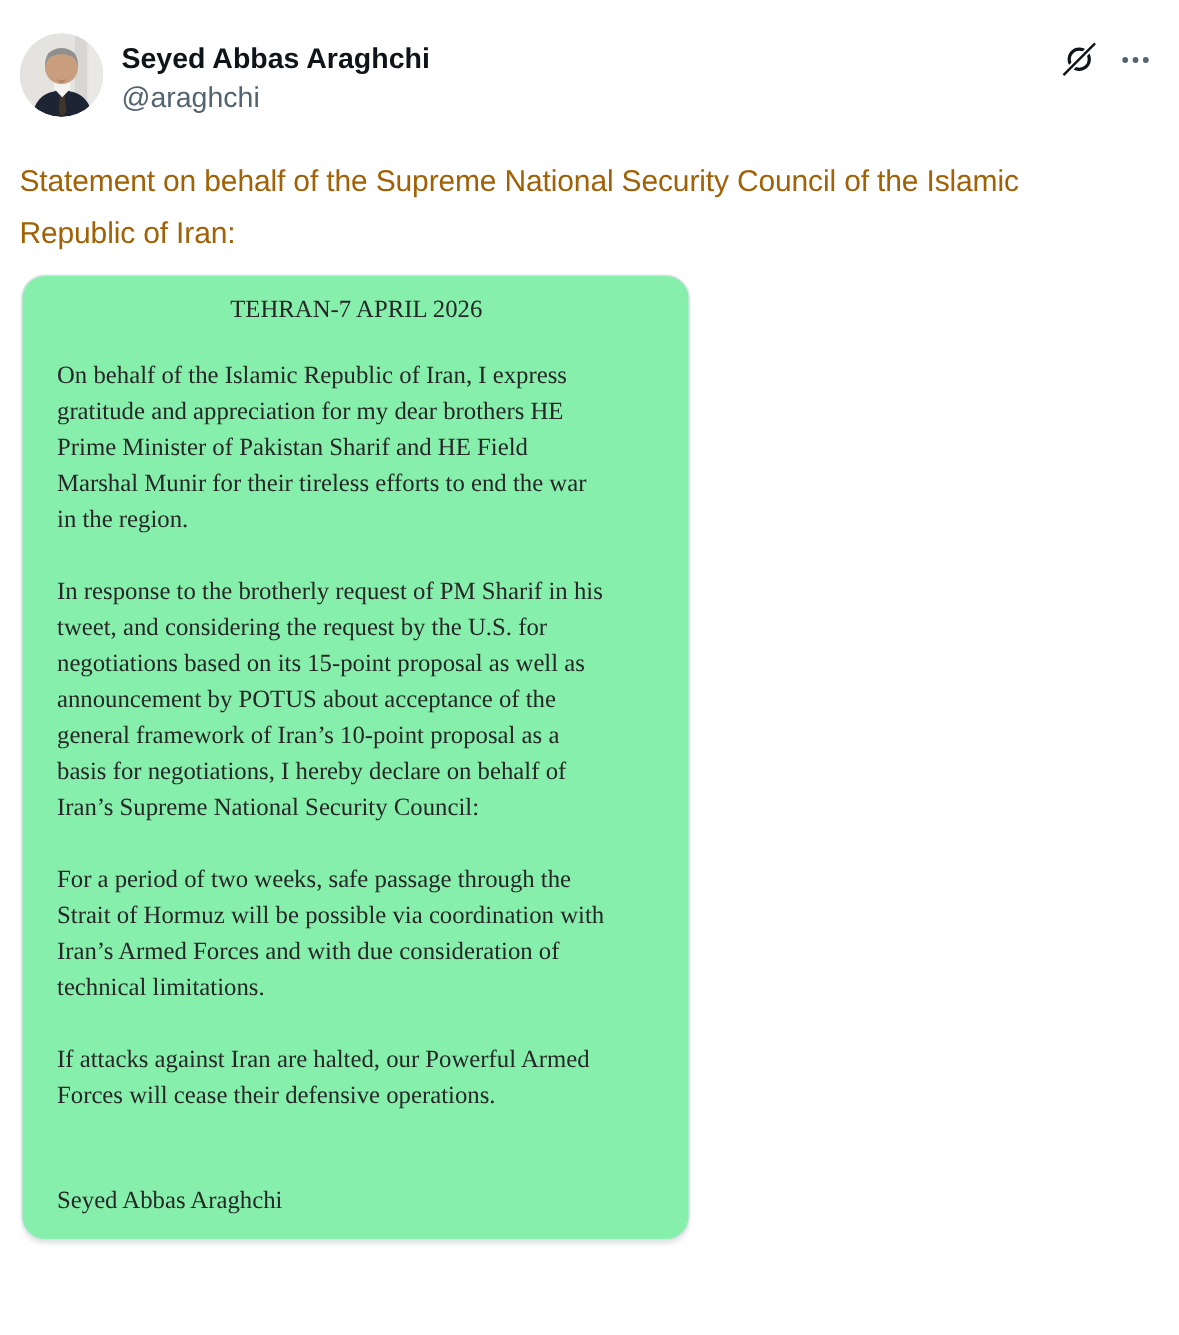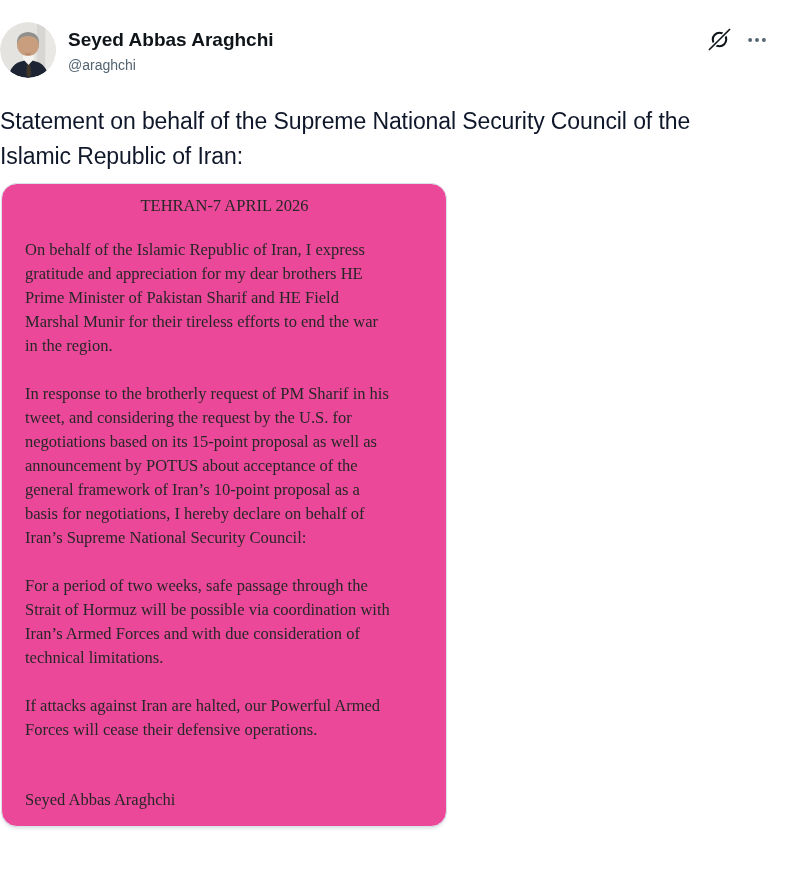--- a/index.html
+++ b/index.html
@@ -1,54 +1,54 @@
 <!DOCTYPE html>
 <html><head>
 <meta charset="utf-8">
 <style>
   html, body { margin: 0; padding: 0; background: #ffffff; }
   body {
     width: 786px; height: 890px; overflow: hidden;
     font-family: "Liberation Sans", sans-serif;
     color: #0f1419;
   }
-  .tweet { padding: 0 0; position: relative; }
+  .tweet { padding: 0 13px; position: relative; }
 
   
   .tweet-header { display: flex; padding-top: 22px; height: 56px; }
   .avatar {
     width: 56px; height: 56px; border-radius: 50%; overflow: hidden;
     flex: 0 0 56px; display: block; cursor: pointer;
   }
   .author { margin-left: 12px; padding-top: 5px; }
   .author-name { font-size: 19px; line-height: 26px; font-weight: 700; color: #0f1419; cursor: pointer; }
-  .author-handle { font-size: 14px; line-height: 25px; color: #536471; cursor: pointer; }
+  .author-handle { font-size: 19px; line-height: 25px; color: #536471; cursor: pointer; }
   .actions {
     position: absolute; right: 18px; top: 28px;
     display: flex; align-items: center; gap: 15px;
   }
   .icon-btn {
     background: none; border: none; padding: 0; margin: 0;
     display: flex; align-items: center; cursor: pointer;
   }
 
   
   .tweet-body {
     margin-top: 26px; max-width: 748px;
-    font-size: 23px; line-height: 35px; color: #0f172a;
+    font-size: 20px; line-height: 35px; color: #a16207;
     letter-spacing: -0.1px;
   }
 
   
   .statement-card {
     margin: 9px 0 16px 1px; width: 399px;
     border: 1px solid #dbe3e8; border-radius: 16px;
     padding: 10px 22px 14px 23px;
     box-shadow: 0 3px 3px -1px rgba(101, 119, 134, 0.18);
-    background: #ec4899;
+    background: #86efac;
     font-family: "Liberation Serif", serif;
     font-size: 16.5px; line-height: 24px; color: #272727;
     cursor: pointer;
   }
   .dateline { text-align: center; white-space: pre-line; }
   .para { margin: 0; white-space: pre-line; }
   .para-1 { margin-top: 20px; }
   .para-2, .para-3, .para-4 { margin-top: 24px; }
   .sig { margin-top: 46px; }
   .sig-line { white-space: pre-line; }

